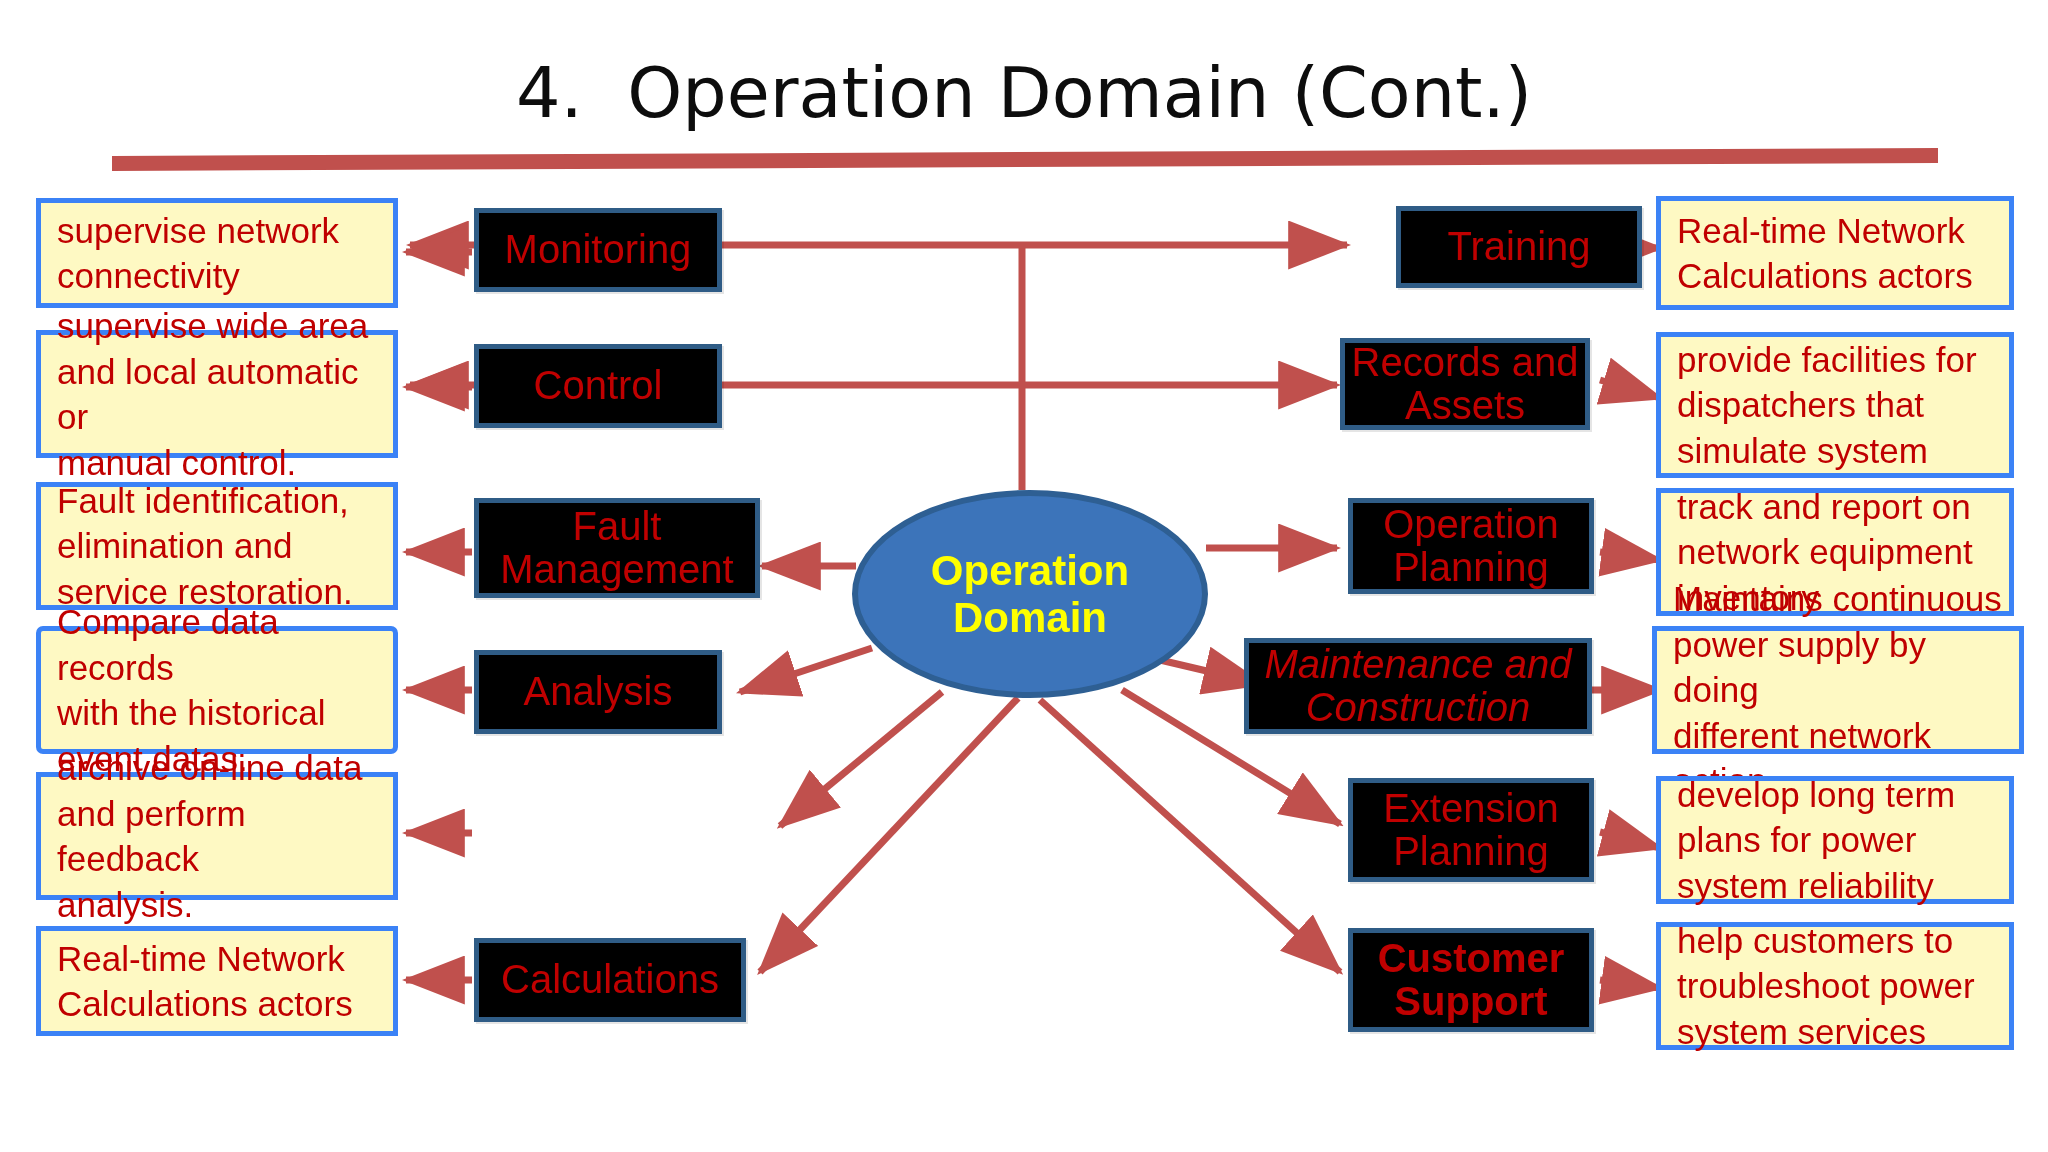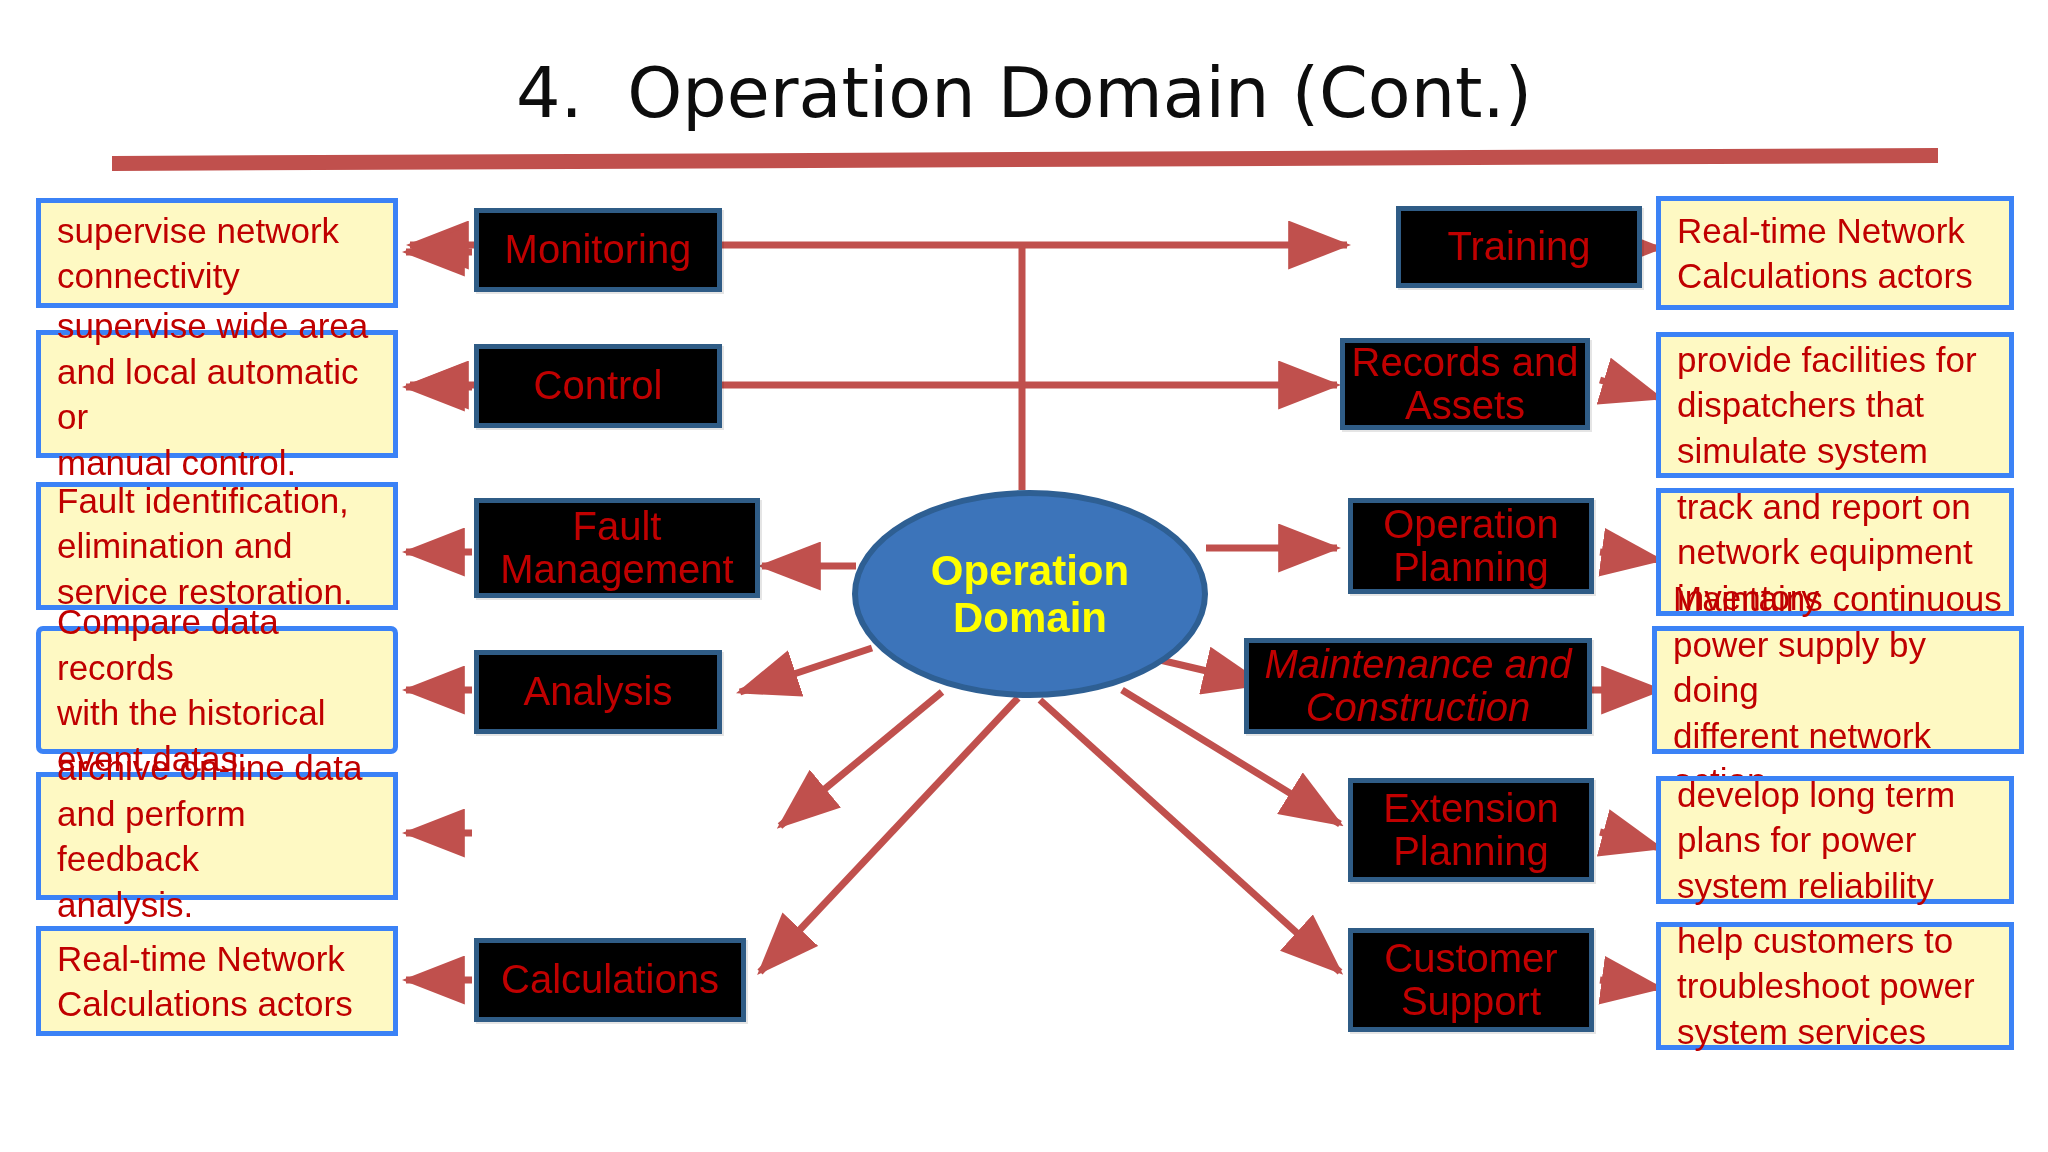--- a/index.html
+++ b/index.html
@@ -177,21 +177,21 @@
 
   <div class="node" style="left:1348px; top:206px; width:246px; height:82px;margin-left:48px;">Training</div>
   <div class="node" style="left:1340px; top:338px; width:250px; height:92px;">Records and
 Assets</div>
   <div class="node" style="left:1348px; top:498px; width:246px; height:96px;">Operation
 Planning</div>
   <div class="node" style="left:1244px; top:638px; width:348px; height:96px;font-style:italic;">Maintenance and
 Construction</div>
   <div class="node" style="left:1348px; top:778px; width:246px; height:104px;">Extension
 Planning</div>
-  <div class="node" style="left:1348px; top:928px; width:246px; height:104px;">Customer
+  <div class="node" style="left:1348px; top:928px; width:246px; height:104px;font-weight:bold;">Customer
 Support</div>
 
   <div class="callout" style="left:1656px; top:196px; width:358px; height:114px;">Real-time Network
 Calculations actors</div>
   <div class="callout" style="left:1656px; top:332px; width:358px; height:146px;">provide facilities for
 dispatchers that
 simulate system</div>
   <div class="callout" style="left:1656px; top:488px; width:358px; height:128px;">track and report on
 network equipment
 inventory</div>

